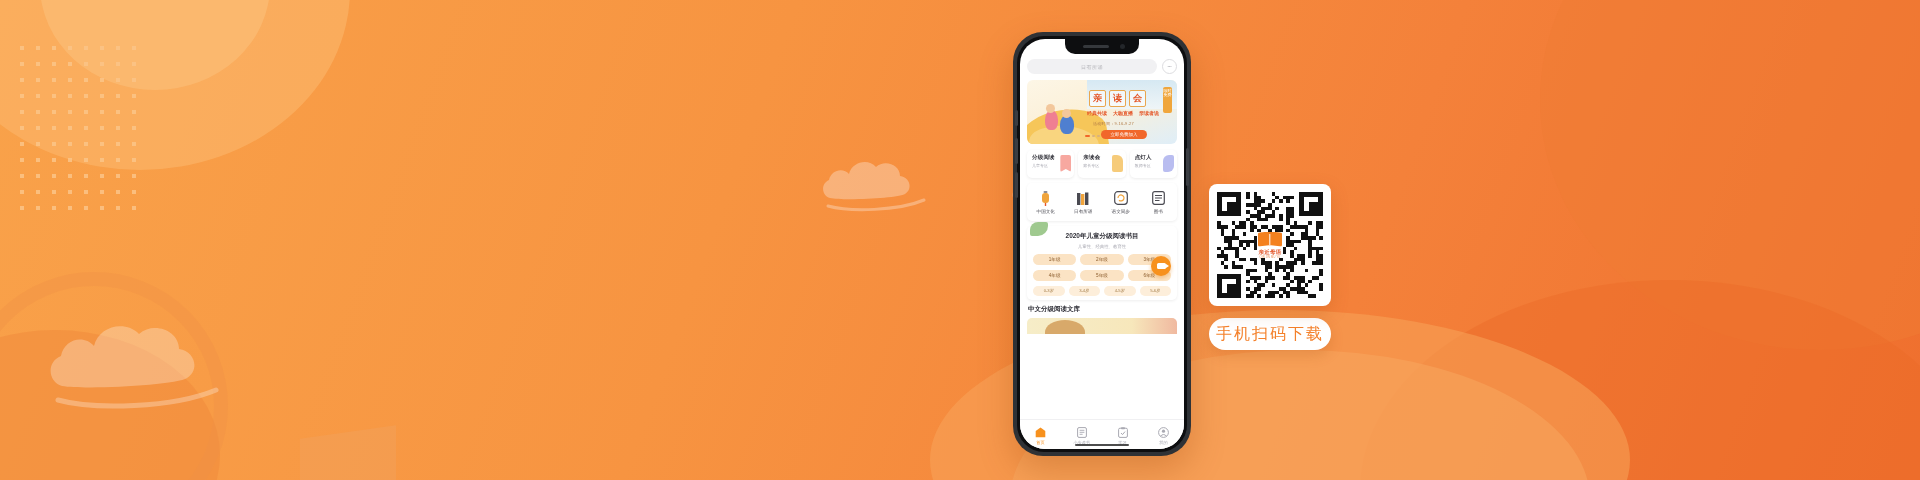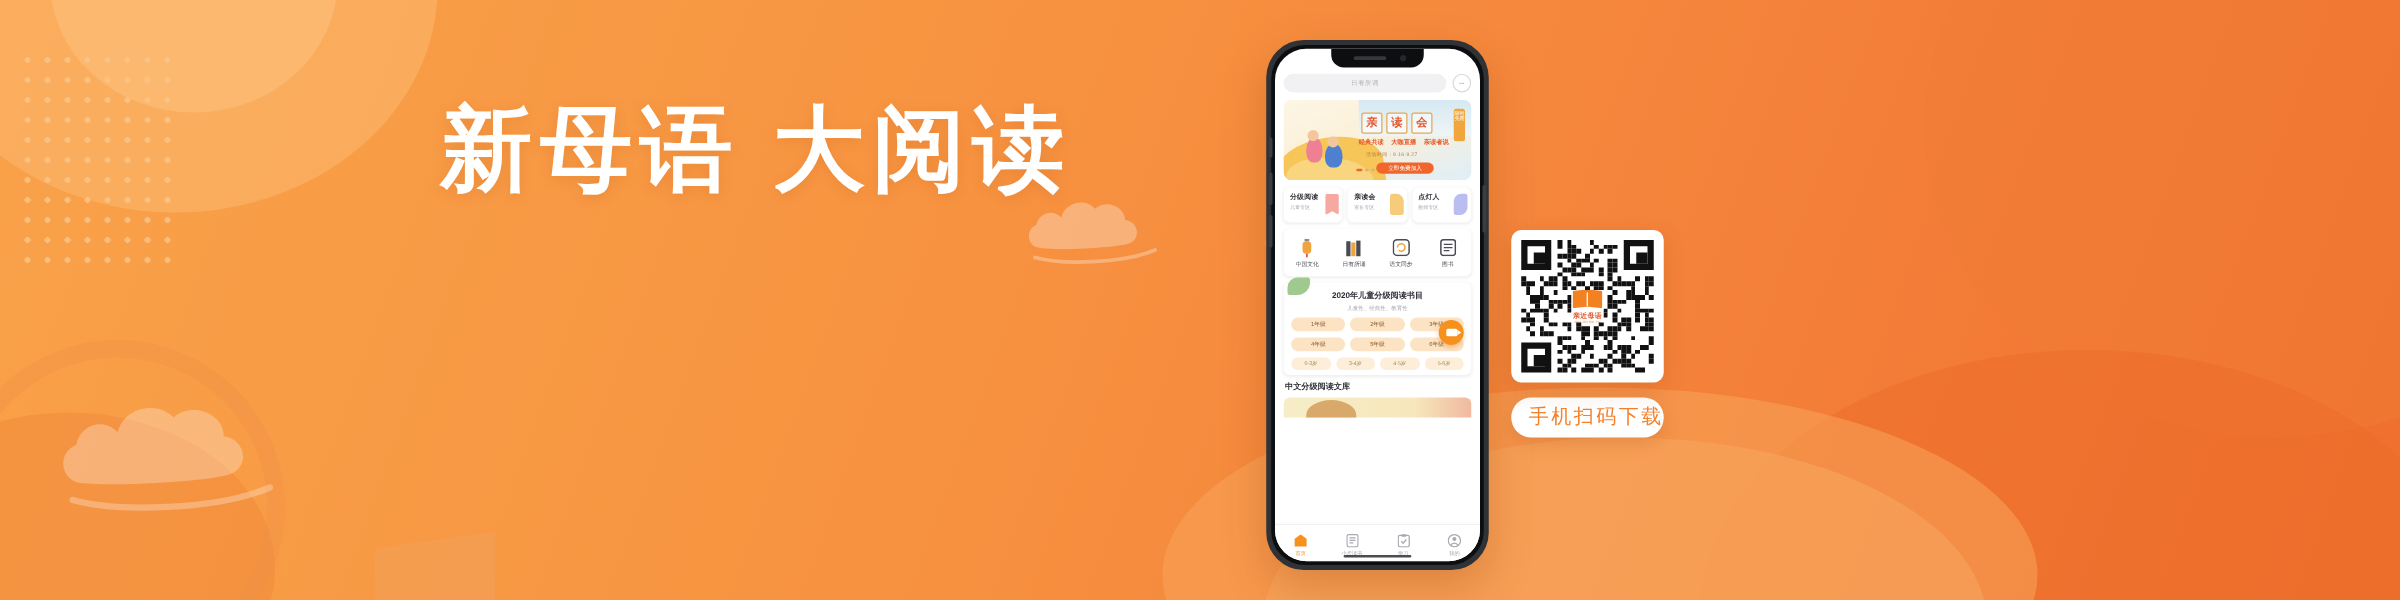--- a/index.html
+++ b/index.html
@@ -240,21 +240,21 @@
   .tab{flex:1;text-align:center;}
   .tab .gly{height:12px;display:flex;align-items:center;justify-content:center;}
   .tab .lbl{font-size:4.2px;color:#a9a9b2;display:block;margin-top:2px;}
   .tab.active .lbl{color:#f7911e;}
   .homebar{
     position:absolute;left:50%;transform:translateX(-50%);bottom:3px;
     width:54px;height:2.5px;border-radius:2px;background:#111;opacity:.75;z-index:7;
   }
 
   
-  .qr-wrap{position:absolute;left:1209px;top:184px;width:122px;text-align:right;}
+  .qr-wrap{position:absolute;left:1209px;top:184px;width:122px;text-align:center;}
   .qr-card{
     width:122px;height:122px;background:#fff;border-radius:8px;
     box-shadow:0 6px 18px rgba(160,70,10,.22);position:relative;
     display:flex;align-items:center;justify-content:center;
   }
   .qr-code{position:relative;width:106px;height:106px;}
   .qr-code .mod{position:absolute;background:#111;}
   .finder{position:absolute;width:24px;height:24px;border:5px solid #111;background:#fff;box-sizing:border-box;}
   .finder i{position:absolute;left:5px;top:5px;width:9px;height:9px;background:#111;display:block;}
   .qr-logo{
@@ -307,21 +307,20 @@
         <path d="M18 100c36 10 115 8 158-10" stroke="#ffffff" stroke-width="5" fill="none" stroke-linecap="round"></path>
       </svg>
   </div>
   <div class="cloud cloud-c">
     <svg viewBox="0 0 60 44">
         <path d="M6 30c-5-2-5-9 1-11 2-6 9-8 13-3 3-7 12-9 17-3 6-5 14 0 14 6 6 1 7 8 2 11-5 3-38 3-47 0z" fill="#ffffff"></path>
       </svg>
   </div>
 
   <div class="copy">
-    <h1 class="headline"><span>新母语</span><span class="gap"></span><span>大阅读</span></h1>
   </div>
 
   <div class="phone">
     <div class="phone-inner">
       <div class="side-btn btn-mute"></div>
       <div class="side-btn btn-up"></div>
       <div class="side-btn btn-down"></div>
       <div class="side-btn btn-pwr"></div>
       <div class="screen">
         <div class="notch">

